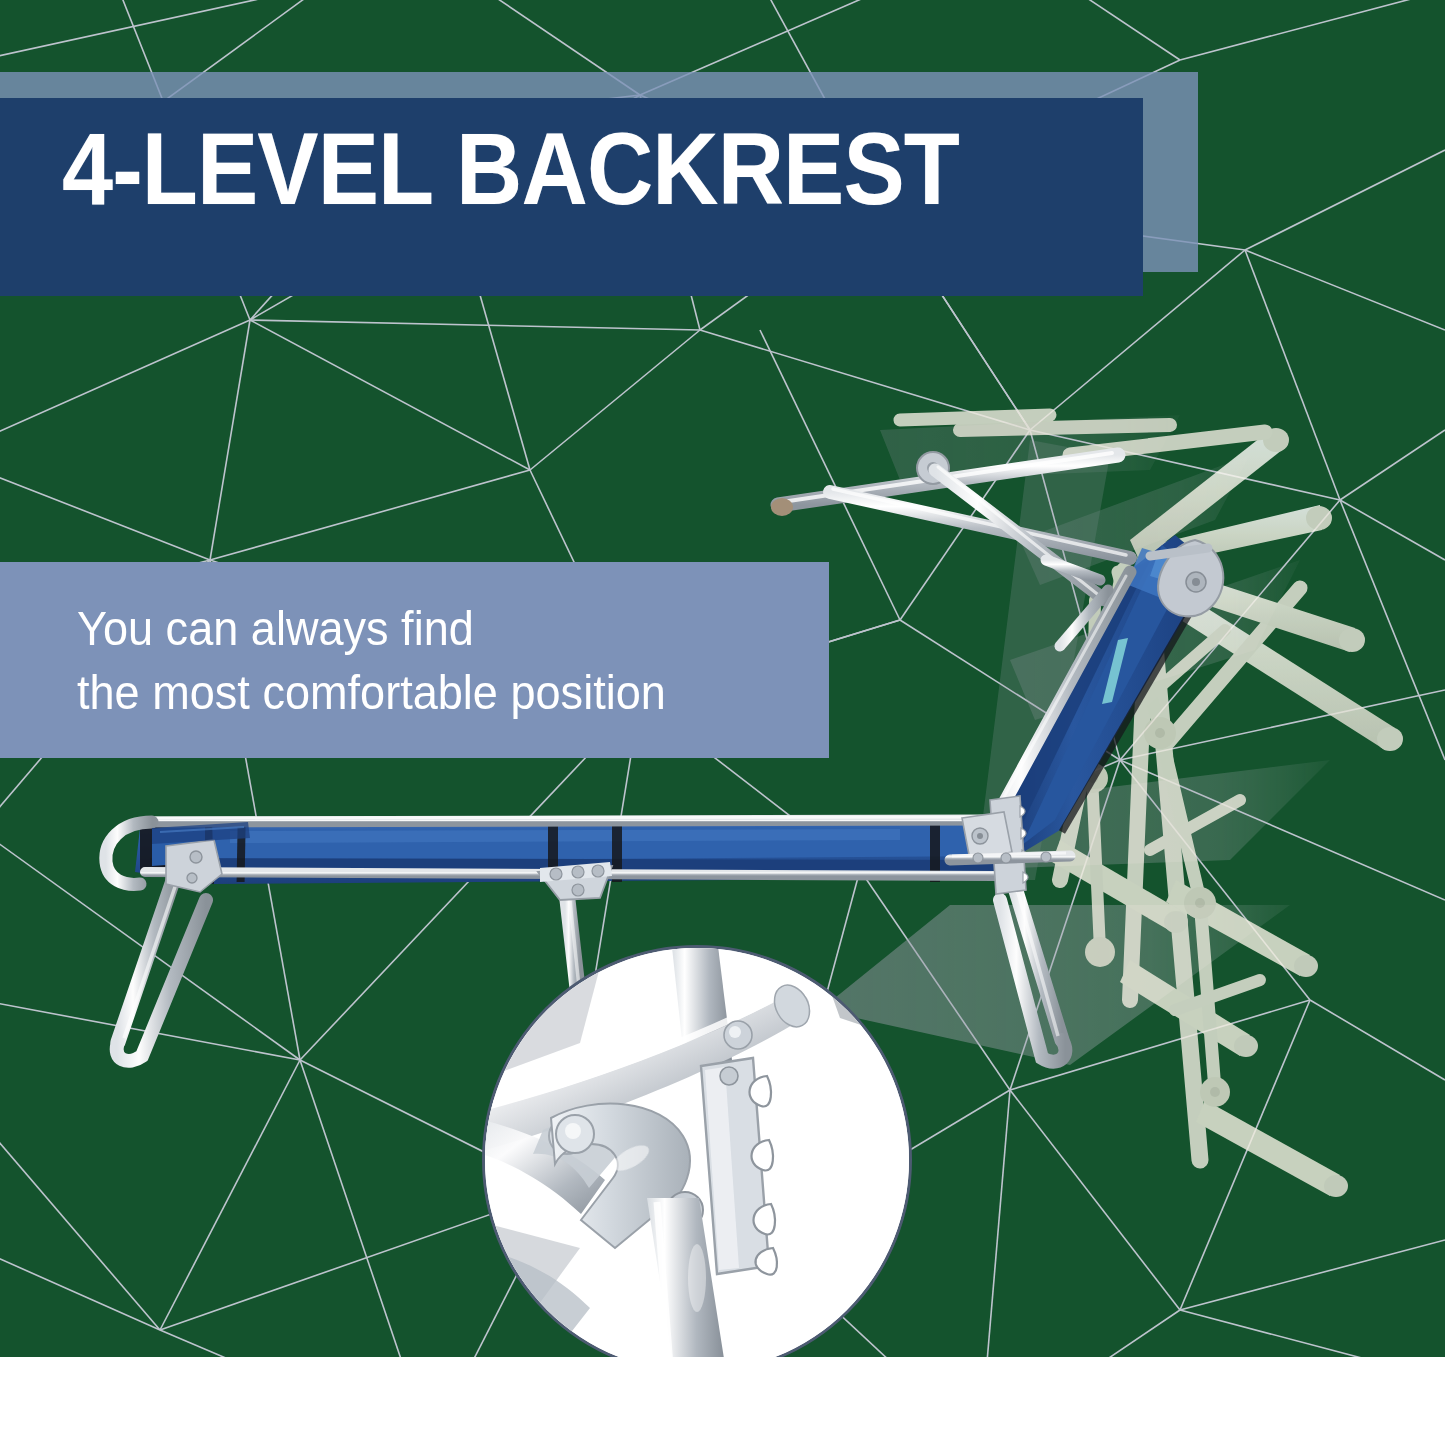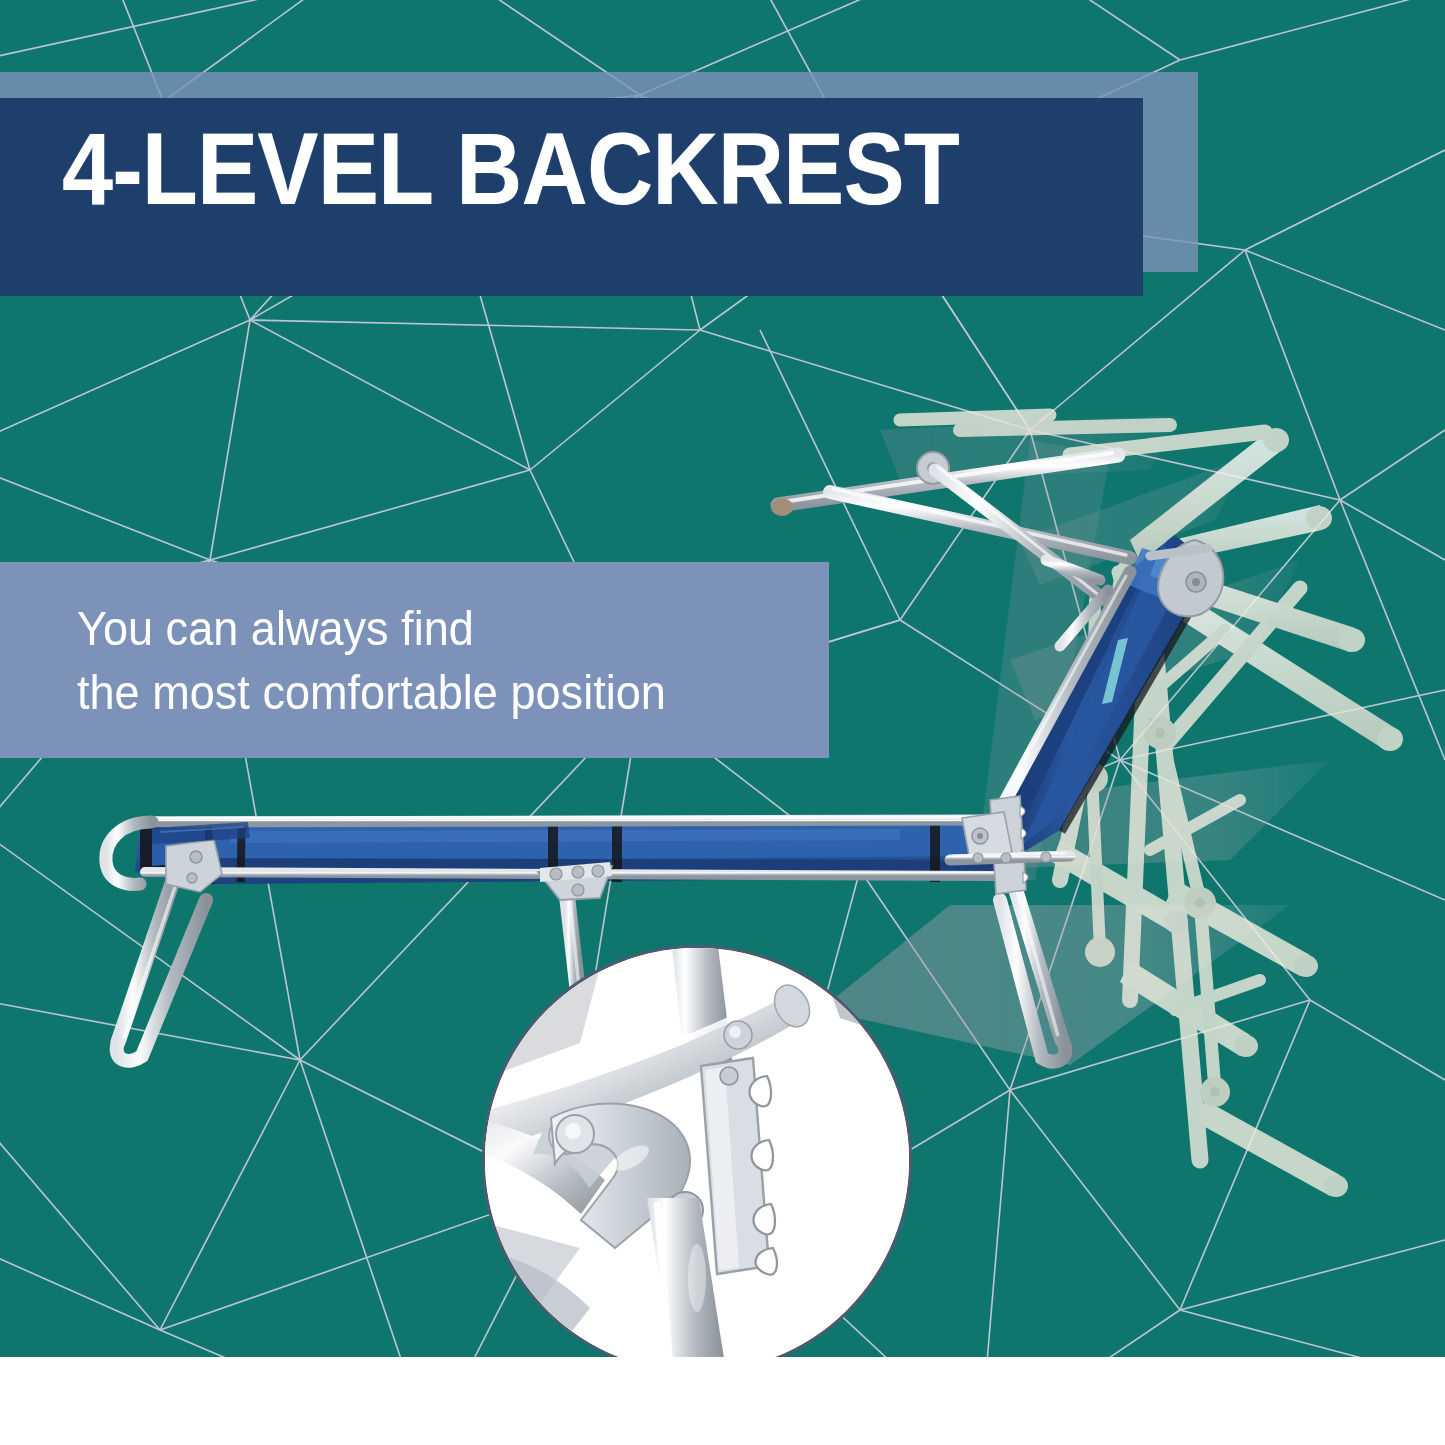--- a/index.html
+++ b/index.html
@@ -4,21 +4,21 @@
 <title>4-Level Backrest Product Infographic</title>
 <style>
   html,body{margin:0;padding:0;}
   body{
     width:1445px;height:1445px;
     background:#ffffff;
     font-family:"Liberation Sans", sans-serif;
     overflow:hidden;
     position:relative;
   }
-  #stage{position:absolute;left:0;top:0;width:1445px;height:1357px;overflow:hidden;background:#0f766e;}
+  #stage{position:absolute;left:0;top:0;width:1445px;height:1357px;overflow:hidden;background:#14532d;}
 
   
   #mesh{position:absolute;left:0;top:0;width:1445px;height:1445px;}
 
   
   .band-light{
     position:absolute;left:0;top:72px;width:1198px;height:200px;
     background:rgba(124,146,184,0.80);
     z-index:4;
   }

